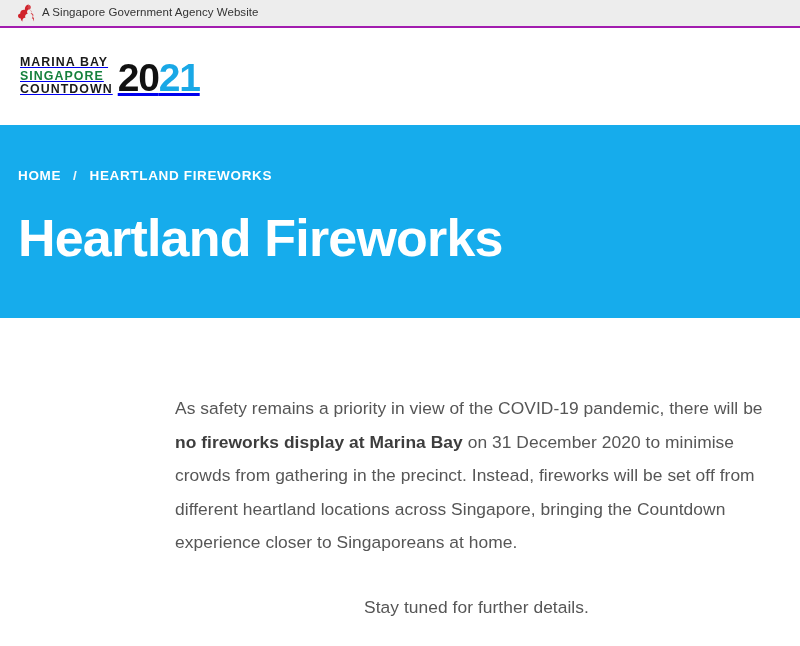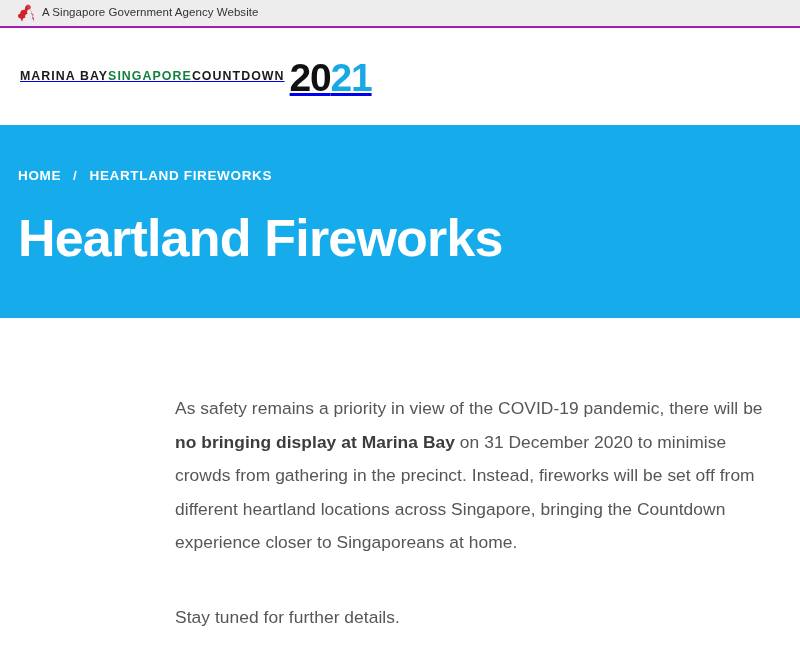--- a/index.html
+++ b/index.html
@@ -48,21 +48,21 @@
     align-items: center;
     padding-left: 20px;
     box-sizing: border-box;
   }
   .logo {
     display: flex;
     align-items: center;
   }
   .logo-words {
     display: flex;
-    flex-direction: row;
+    flex-direction: column;
     justify-content: center;
     margin-right: 5px;
   }
   .logo-line {
     font-family: "Liberation Sans", sans-serif;
     font-weight: bold;
     font-size: 12.4px;
     letter-spacing: 1.05px;
     line-height: 13.5px;
     white-space: nowrap;
@@ -132,21 +132,22 @@
     padding-top: 74px;
   }
   .body-par {
     margin: 0;
     color: #565656;
     font-size: 17.4px;
     line-height: 33.5px;
     letter-spacing: 0.05px;
   }
   .body-par + .body-par {
-    margin-top: 41px;
+    margin-top: 31px;
+    text-align: center;
   }
   .body-par b {
     color: #3d3d3d;
     font-weight: bold;
   }
 </style>
 </head>
 <body>
 
 <div class="gov-bar">
@@ -176,19 +177,19 @@
     <a href="#">HOME</a>
     <span class="crumb-sep">/</span>
     <span>HEARTLAND FIREWORKS</span>
   </nav>
   <h1 class="hero-title">Heartland Fireworks</h1>
 </div>
 
 <main class="main">
   <div class="content-col">
     <p class="body-par">
-      <span>As safety remains a priority in view of the COVID-19 pandemic, there will be </span><b>no bringing display at Marina Bay</b><span> on 31 December 2020 to minimise crowds from gathering in the precinct. Instead, fireworks will be set off from different heartland locations across Singapore, bringing the Countdown experience closer to Singaporeans at home.</span>
+      <span>As safety remains a priority in view of the COVID-19 pandemic, there will be </span><b>no fireworks display at Marina Bay</b><span> on 31 December 2020 to minimise crowds from gathering in the precinct. Instead, fireworks will be set off from different heartland locations across Singapore, bringing the Countdown experience closer to Singaporeans at home.</span>
     </p>
     <p class="body-par">
       <span>Stay tuned for further details.</span>
     </p>
   </div>
 </main>
 
 </body></html>

